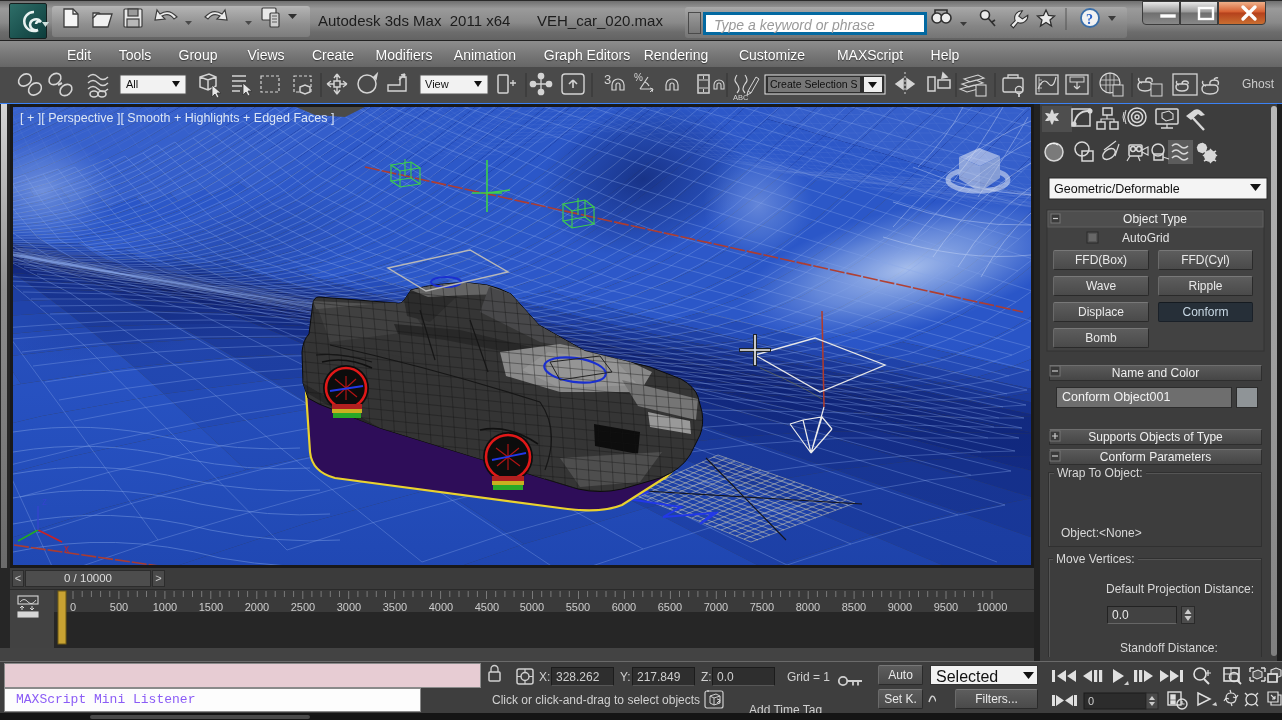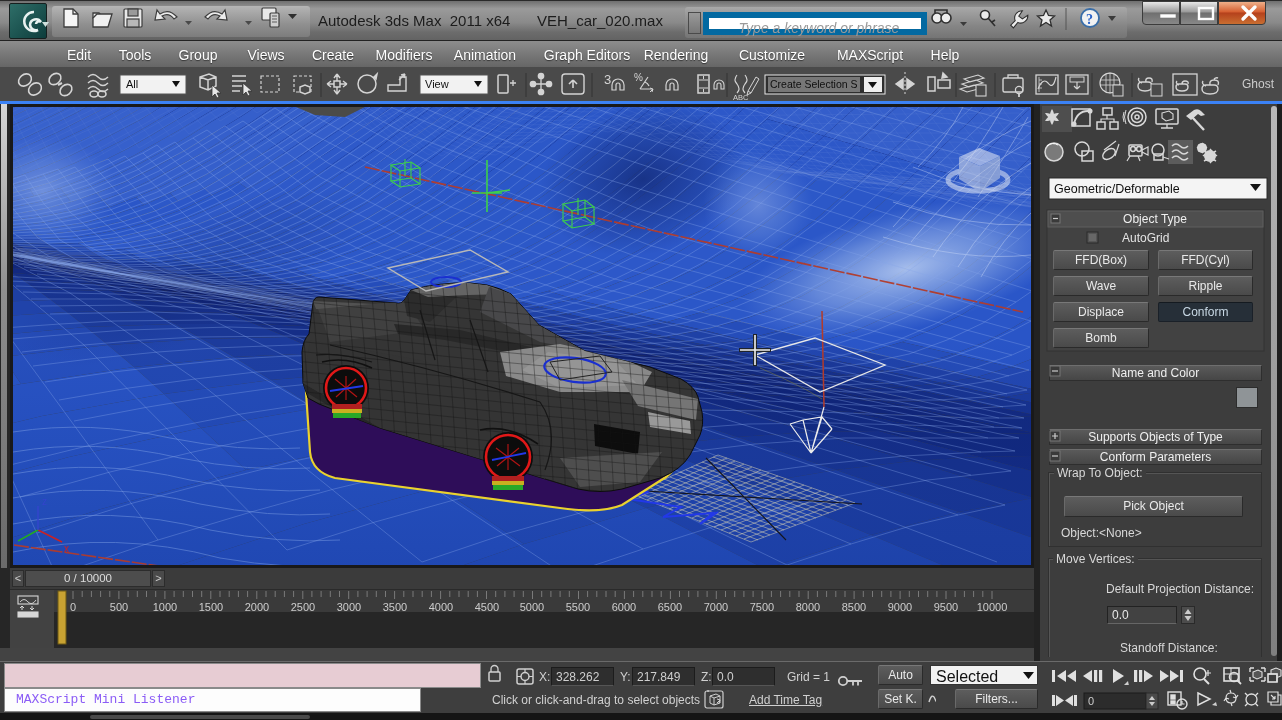--- a/index.html
+++ b/index.html
@@ -21,21 +21,21 @@
 background:linear-gradient(#e8e8e8,#9a9a9a 45%,#6f6f6f 50%,#888);}
 #wmin{right:94px;width:38px;border-radius:0 0 0 4px;}
 #wmax{right:56px;width:38px;}
 #wcls{right:8px;width:48px;border-radius:0 0 4px 0;
 background:linear-gradient(#f0b08a,#d65f30 45%,#b5411c 50%,#c96e31);}
 
 #menubar{left:0;top:41px;width:1282px;height:36px;
 background:linear-gradient(#8d8d8d,#747474 45%,#5a5a5a);border-bottom:1px solid #333;}
 .mi{position:absolute;top:6px;color:#fff;font-size:14px;text-shadow:0 1px 1px #333;}
 
-#toolbar{left:0;top:67px;width:1282px;height:37px;background:#4a4a4a;border-bottom:3px solid #3b82f6;}
+#toolbar{left:0;top:67px;width:1282px;height:37px;background:#4a4a4a;border-bottom:1px solid #3b82f6;}
 
 #lgutter{left:0;top:104px;width:10px;height:610px;background:#262626;}
 #lstrip{left:1px;top:104px;width:6px;height:464px;background:linear-gradient(#d6d6d6,#8f8f8f 40%,#6a6a6a);}
 #vpframe{left:10px;top:104px;width:1024px;height:464px;background:#19191a;}
 #vp{left:13px;top:107px;width:1018px;height:458px;background:#2a57c4;border:2px solid #af8f2c;}
 #vplabel{left:20px;top:111px;color:#dce6f5;font-size:12.5px;}
 
 #cpanel{left:1034px;top:104px;width:248px;height:557px;background:#3d3d3d;border-left:6px solid #222;}
 #cscroll{left:1271px;top:106px;width:6px;height:550px;background:linear-gradient(#b8b8b8,#7f7f7f);border-radius:3px;}
 #credge{left:1277px;top:104px;width:5px;height:557px;background:#1e1e1e;}
@@ -58,21 +58,21 @@
 <body>
 <div id="stage">
   <div class="abs" id="titlebar"></div>
   <div class="abs" id="qband"></div>
   <div class="abs" id="sband"></div>
   <div class="abs" id="logo"></div>
   <div class="abs ttext" style="left:318px;top:12px;">Autodesk 3ds Max&nbsp; 2011 x64</div>
   <div class="abs ttext" style="left:537px;top:12px;">VEH_car_020.max</div>
 
   <div class="abs" style="left:688px;top:12px;width:13px;height:22px;background:linear-gradient(#999,#777);border:1px solid #4a4a4a;"></div>
-  <div class="abs" style="left:703px;top:12px;width:224px;height:23px;background:#fff;border:6px solid #0369a1;color:#9a9a9a;font-size:14px;font-style:italic;padding:2px 0 0 8px;text-align:center;">Type a keyword or phrase</div>
+  <div class="abs" style="left:703px;top:12px;width:224px;height:23px;background:#fff;border:3px solid #0369a1;color:#9a9a9a;font-size:14px;font-style:italic;padding:2px 0 0 8px;">Type a keyword or phrase</div>
   <div class="abs" id="wbtns" style="width:200px;">
     <div class="wb" id="wmin"></div>
       <div class="wb" id="wmax"></div>
       <div class="wb" id="wcls"></div>
   </div>
   <svg class="abs" style="left:0;top:0;" width="1282" height="41" viewBox="0 0 1282 41">
 
     <g fill="none" stroke="#e8f2f0" stroke-width="2.6">
       <path d="M34,12 a9.5,9.5 0 1 0 4,18 a6,6 0 0 1 -8,-5 a6,6 0 0 1 11,-3 a3,3 0 0 0 -5,2"></path>
     </g>
@@ -1729,20 +1729,21 @@
 <path d="M38,530 L62,542" stroke="#cc2222" stroke-width="1.5"></path>
 <path d="M38,530 L18,541" stroke="#22aa22" stroke-width="1.5"></path>
 <path d="M38,530 L38,506" stroke="#3344cc" stroke-width="1.5"></path>
 <text x="64" y="552" fill="#cc2222">x</text>
 <text x="8" y="554" fill="#22aa22">y</text>
 <text x="42" y="505" fill="#3344cc">z</text>
 </g>
 </g>
 </svg>
 
+  <div class="abs" id="vplabel">[ + ][ Perspective ][ Smooth + Highlights + Edged Faces ]</div>
 
   <div class="abs" id="cpanel"></div>
   <div class="abs" id="cscroll"></div>
   <div class="abs" id="credge"></div>
   <svg class="abs" style="left:1034px;top:104px;" width="248" height="557" viewBox="0 0 248 557">
 
     <rect x="8" y="2" width="30" height="26" fill="#4e4e4e"></rect>
     <g stroke="#d8d8d8" fill="none" stroke-width="1.5">
 
       <g transform="translate(18,13)">
@@ -1813,26 +1814,26 @@
   </svg>
   <div class="mxbtn" style="left:1053px;top:250px;width:96px;">FFD(Box)</div>
   <div class="mxbtn" style="left:1158px;top:250px;width:95px;">FFD(Cyl)</div>
   <div class="mxbtn" style="left:1053px;top:276px;width:96px;">Wave</div>
   <div class="mxbtn" style="left:1158px;top:276px;width:95px;">Ripple</div>
   <div class="mxbtn" style="left:1053px;top:302px;width:96px;">Displace</div>
   <div class="mxbtn" style="left:1158px;top:302px;width:95px;background:#262f38;border-color:#1a2028;border-top-color:#141a20;color:#c8d8e4;">Conform</div>
   <div class="mxbtn" style="left:1053px;top:328px;width:96px;">Bomb</div>
   <div class="rollhdr" style="top:365px;">Name and Color</div>
   <div class="abs" style="left:1051px;top:362px;width:4px;height:4px;"></div>
+  <div class="abs" style="left:1056px;top:387px;width:176px;height:21px;background:#6e6e6e;border:1px solid #2c2c2c;color:#f2f2f2;font-size:12.5px;padding:2px 0 0 5px;">Conform Object001</div>
   <div class="abs" style="left:1236px;top:387px;width:22px;height:21px;background:#8f9497;border:1px solid #2c2c2c;"></div>
   <div class="rollhdr" style="top:429px;">Supports Objects of Type</div>
   <div class="rollhdr" style="top:449px;">Conform Parameters</div>
   <div class="abs" style="left:1048px;top:472px;width:214px;height:75px;border:1px solid #303030;box-shadow:1px 1px 0 #555 inset;"></div>
   <div class="grplabel" style="left:1054px;top:466px;background:#3d3d3d;padding:0 3px;">Wrap To Object:</div>
-  <div class="mxbtn" style="left:1064px;top:496px;width:179px;height:21px;line-height:19px;">Pick Object</div>
   <div class="grplabel" style="left:1061px;top:526px;">Object:&lt;None&gt;</div>
   <div class="abs" style="left:1048px;top:558px;width:214px;height:99px;border:1px solid #303030;box-shadow:1px 1px 0 #555 inset;border-bottom:none;"></div>
   <div class="grplabel" style="left:1053px;top:552px;background:#3d3d3d;padding:0 3px;">Move Vertices:</div>
   <div class="grplabel" style="left:1106px;top:582px;">Default Projection Distance:</div>
   <div class="abs" style="left:1107px;top:606px;width:70px;height:18px;background:#424242;border:1px solid #222;border-bottom-color:#666;color:#e8e8e8;font-size:12px;padding:1px 0 0 4px;">0.0</div>
   <div class="abs" style="left:1181px;top:606px;width:14px;height:18px;background:#4c4c4c;border:1px solid #2a2a2a;"></div>
   <svg class="abs" style="left:1181px;top:606px;" width="14" height="18">
       <path d="M7,3 l3.5,5 l-7,0 z M7,15 l3.5,-5 l-7,0 z" fill="#ccc"></path>
     </svg>
   <div class="grplabel" style="left:1120px;top:641px;">Standoff Distance:</div>
@@ -1897,21 +1898,21 @@
     <div class="abs" style="left:4px;top:1px;width:477px;height:25px;background:#e7ccd3;border:1px solid #8a8a8a;"></div>
     <div class="abs" style="left:4px;top:26px;width:417px;height:24px;background:#fdfdfd;border:1px solid #8a8a8a;color:#8b5cf6;font-size:13px;font-family:'Liberation Mono',monospace;padding:3px 0 0 11px;">MAXScript Mini Listener</div>
     <div class="sfield" style="left:551px;top:5px;width:63px;">328.262</div>
     <div class="sfield" style="left:632px;top:5px;width:63px;">217.849</div>
     <div class="sfield" style="left:712px;top:5px;width:63px;">0.0</div>
     <div class="slabel" style="left:539px;top:8px;">X:</div>
     <div class="slabel" style="left:620px;top:8px;">Y:</div>
     <div class="slabel" style="left:701px;top:8px;">Z:</div>
     <div class="slabel" style="left:787px;top:8px;">Grid = 1</div>
     <div class="slabel" style="left:492px;top:31px;font-size:12px;">Click or click-and-drag to select objects</div>
-    <div class="slabel" style="left:749px;top:31px;text-decoration:underline;">Add Time Tag</div>
+    <div class="slabel" style="left:749px;top:41px;">Add Time Tag</div>
     <div class="mxbtn" style="left:878px;top:3px;width:45px;">Auto</div>
     <div class="mxbtn" style="left:878px;top:27px;width:45px;">Set K.</div>
     <div class="abs" style="left:930px;top:3px;width:108px;height:20px;background:#f2f2f2;border:1px solid #333;color:#111;font-size:16px;padding:2px 0 0 5px;">Selected</div>
     <svg class="abs" style="left:1022px;top:9px;" width="14" height="10">
         <path d="M1,1 l11,0 l-5.5,7 z" fill="#111"></path>
       </svg>
     <div class="mxbtn" style="left:955px;top:27px;width:83px;">Filters...</div>
     <svg class="abs" style="left:486px;top:2px;" width="450" height="48" viewBox="0 0 450 48">
       <g stroke="#d0d0d0" fill="none" stroke-width="1.5">
         <rect x="3" y="8" width="11" height="9" rx="1"></rect>

